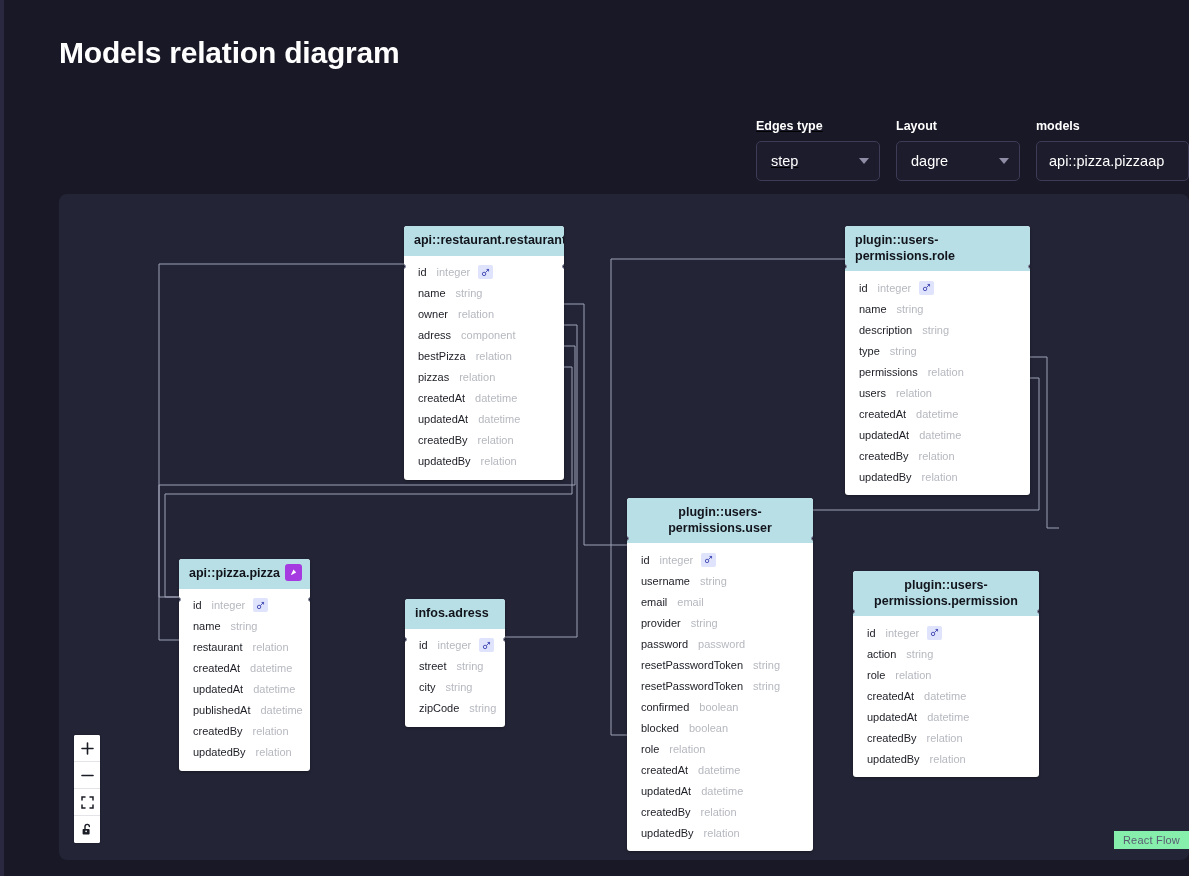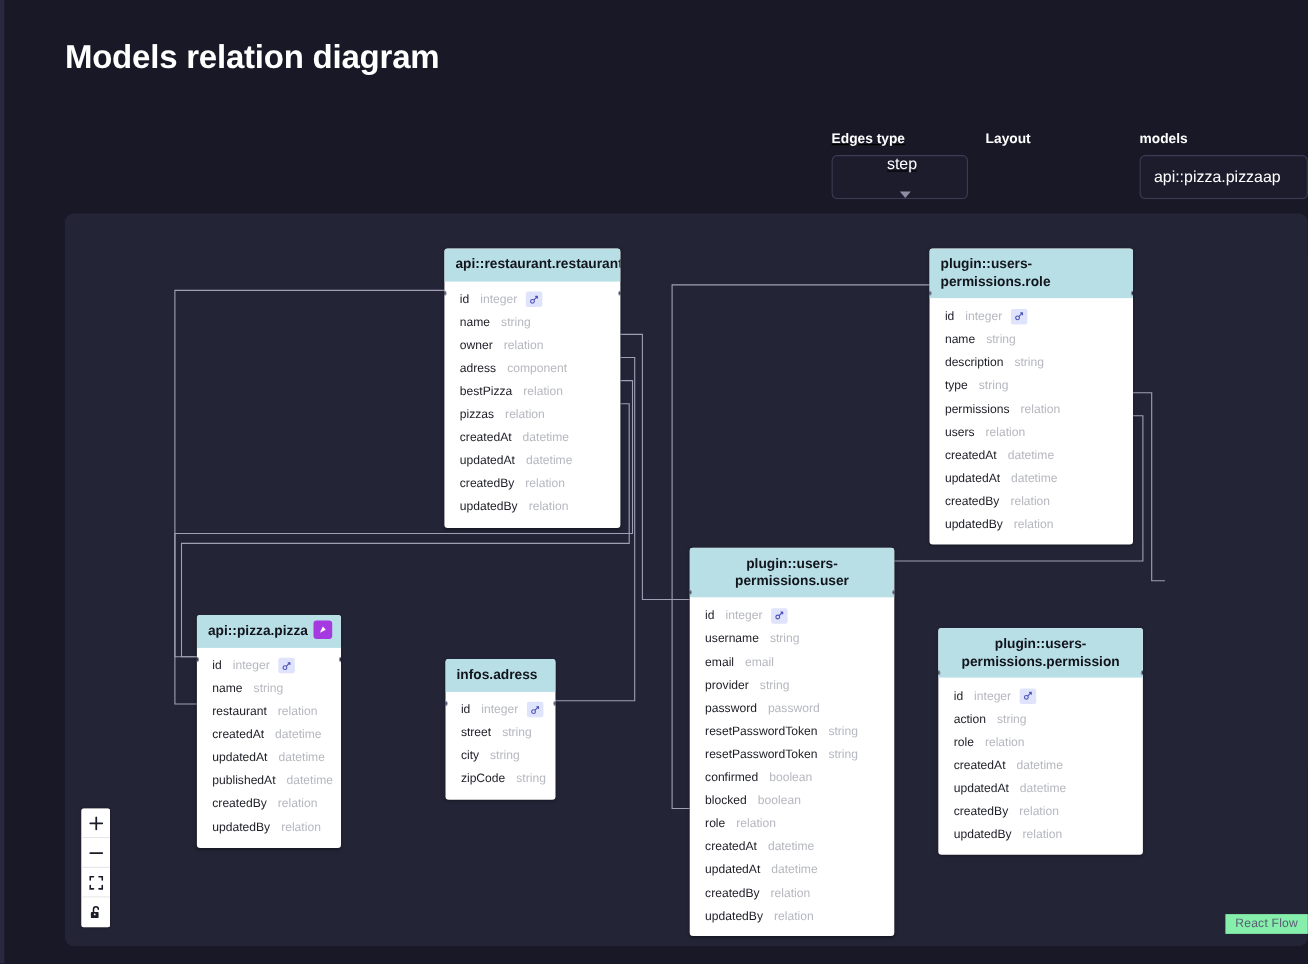--- a/index.html
+++ b/index.html
@@ -48,21 +48,20 @@
   }
   .select-box {
     position: relative;
     height: 40px;
     border: 1px solid #3d3b55;
     border-radius: 5px;
     background: #1d1c2c;
     display: flex;
     align-items: center;
     padding: 0 10px 0 14px;
-    flex-direction: column;
   }
   .select-value {
     font-size: 14.5px;
     color: #ffffff;
     flex: 1;
     white-space: nowrap;
     overflow: hidden;
   }
   .chevron {
     width: 0; height: 0;
@@ -208,20 +207,24 @@
   <div class="control-group" style="left:756px; top:119px; width:124px;text-decoration:underline;">
     <span class="control-label">Edges type</span>
     <div class="select-box">
       <span class="select-value">step</span>
       <span class="chevron"></span>
     </div>
   </div>
 
   <div class="control-group" style="left:896px; top:119px; width:124px;">
     <span class="control-label">Layout</span>
+    <div class="select-box">
+      <span class="select-value">dagre</span>
+      <span class="chevron"></span>
+    </div>
   </div>
 
   <div class="control-group" style="left:1036px; top:119px; width:153px;">
     <span class="control-label">models</span>
     <div class="input-box">
       <span class="input-value">api::pizza.pizzaap</span>
     </div>
   </div>
 
   <div id="canvas">

